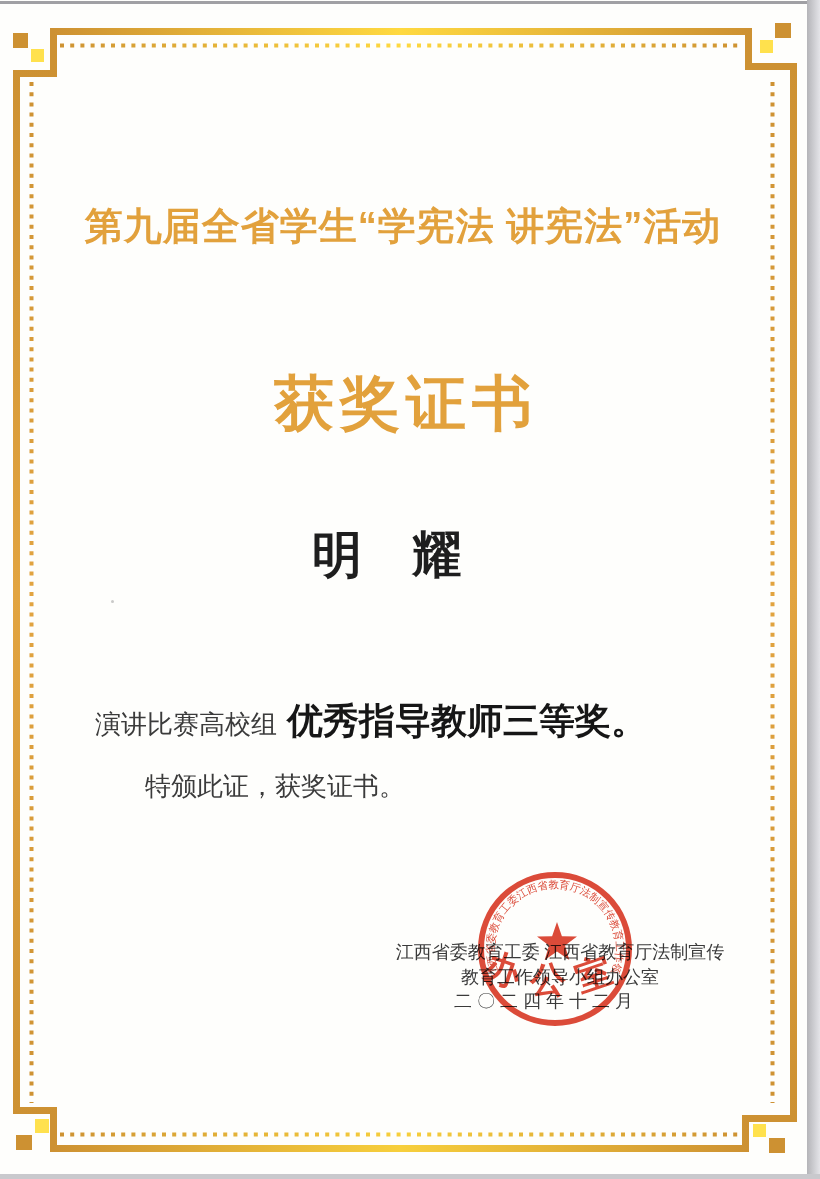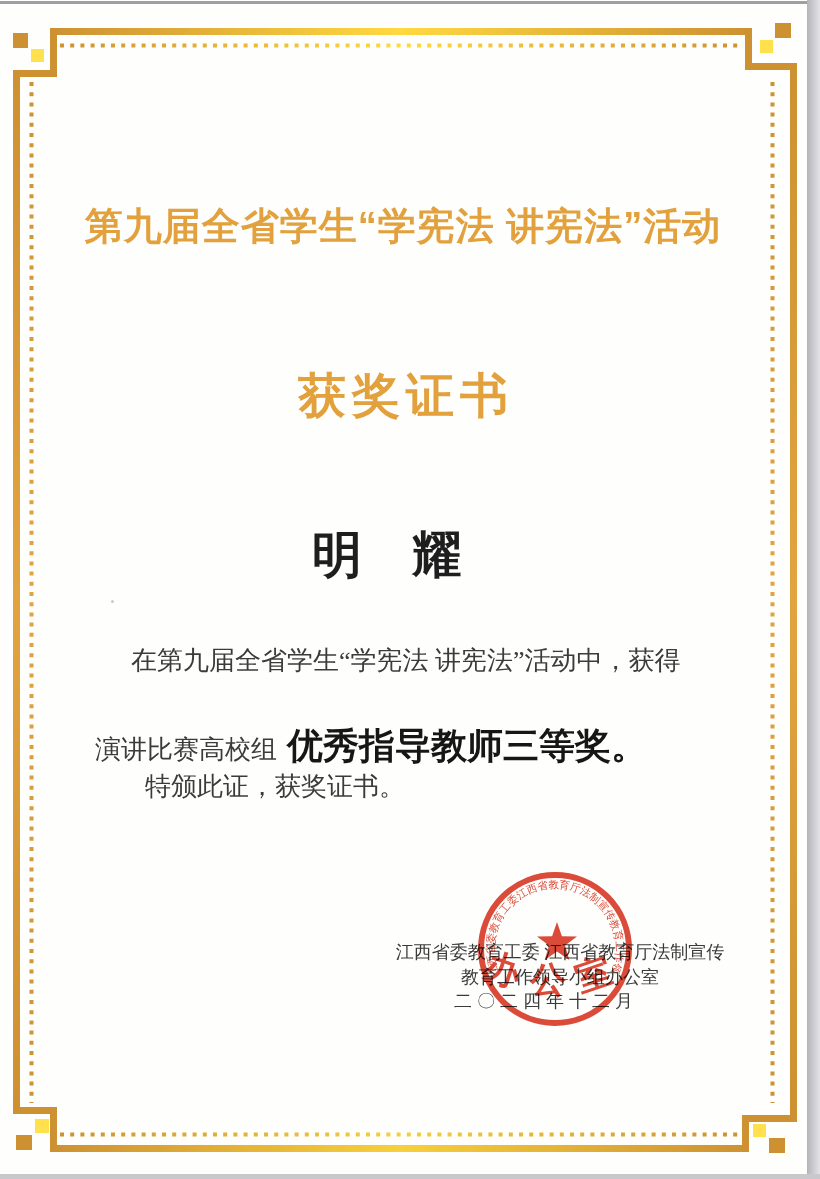--- a/index.html
+++ b/index.html
@@ -24,37 +24,37 @@
   .event-title{
     position:absolute;left:0;top:201px;width:806px;margin:0;
     text-align:center;
     font-size:38px;font-weight:bold;letter-spacing:1px;
     color:#e2a13c;
     font-family:"Liberation Sans",sans-serif;
   }
   .cert-title{
     position:absolute;left:0;top:364px;width:806px;margin:0;
     text-align:center;
-    font-size:48px;font-weight:bold;letter-spacing:6px;text-indent:6px;
+    font-size:60px;font-weight:bold;letter-spacing:6px;text-indent:6px;
     color:#e2a13c;
     font-family:"Liberation Sans",sans-serif;
   }
   .recipient{
     position:absolute;left:0;top:522px;width:806px;
     text-align:center;transform:translateX(-16px);
     font-size:50px;font-weight:bold;color:#1e1e1e;
     font-family:"Liberation Sans",sans-serif;
   }
   .body-line{
     position:absolute;left:95px;width:640px;margin:0;
     font-size:26px;color:#3b3b3b;line-height:34px;
     font-family:"Liberation Serif",serif;
   }
   .line1{top:644px;text-indent:36px;}
-  .line2{top:700px;line-height:56px;margin-top:18px;}
+  .line2{top:700px;line-height:41px;}
   .line3{top:770px;text-indent:50px;}
   .award{
     font-size:36px;font-weight:bold;color:#161616;margin-left:10px;
     font-family:"Liberation Sans",sans-serif;
   }
   .issuer{
     position:absolute;left:310px;top:940px;width:500px;
     text-align:center;
     font-size:18px;color:#3a3a3a;line-height:24.5px;
     font-family:"Liberation Serif",serif;
@@ -124,21 +124,20 @@
   </svg>
 
   <div class="content">
 
     <h1 class="event-title">第九届全省学生“学宪法 讲宪法”活动</h1>
 
     <h2 class="cert-title">获奖证书</h2>
 
     <div class="recipient">明　耀</div>
 
-    <p class="body-line line1">在第九届全省学生“学宪法 讲宪法”活动中，获得</p>
 
     <p class="body-line line2"><span>演讲比赛高校组</span><span class="award">优秀指导教师三等奖。</span></p>
 
     <p class="body-line line3">特颁此证，获奖证书。</p>
 
     <div class="issuer">
       <div>江西省委教育工委 江西省教育厅法制宣传</div>
       <div>教育工作领导小组办公室</div>
       <div class="date">二〇二四年十二月</div>
     </div>

